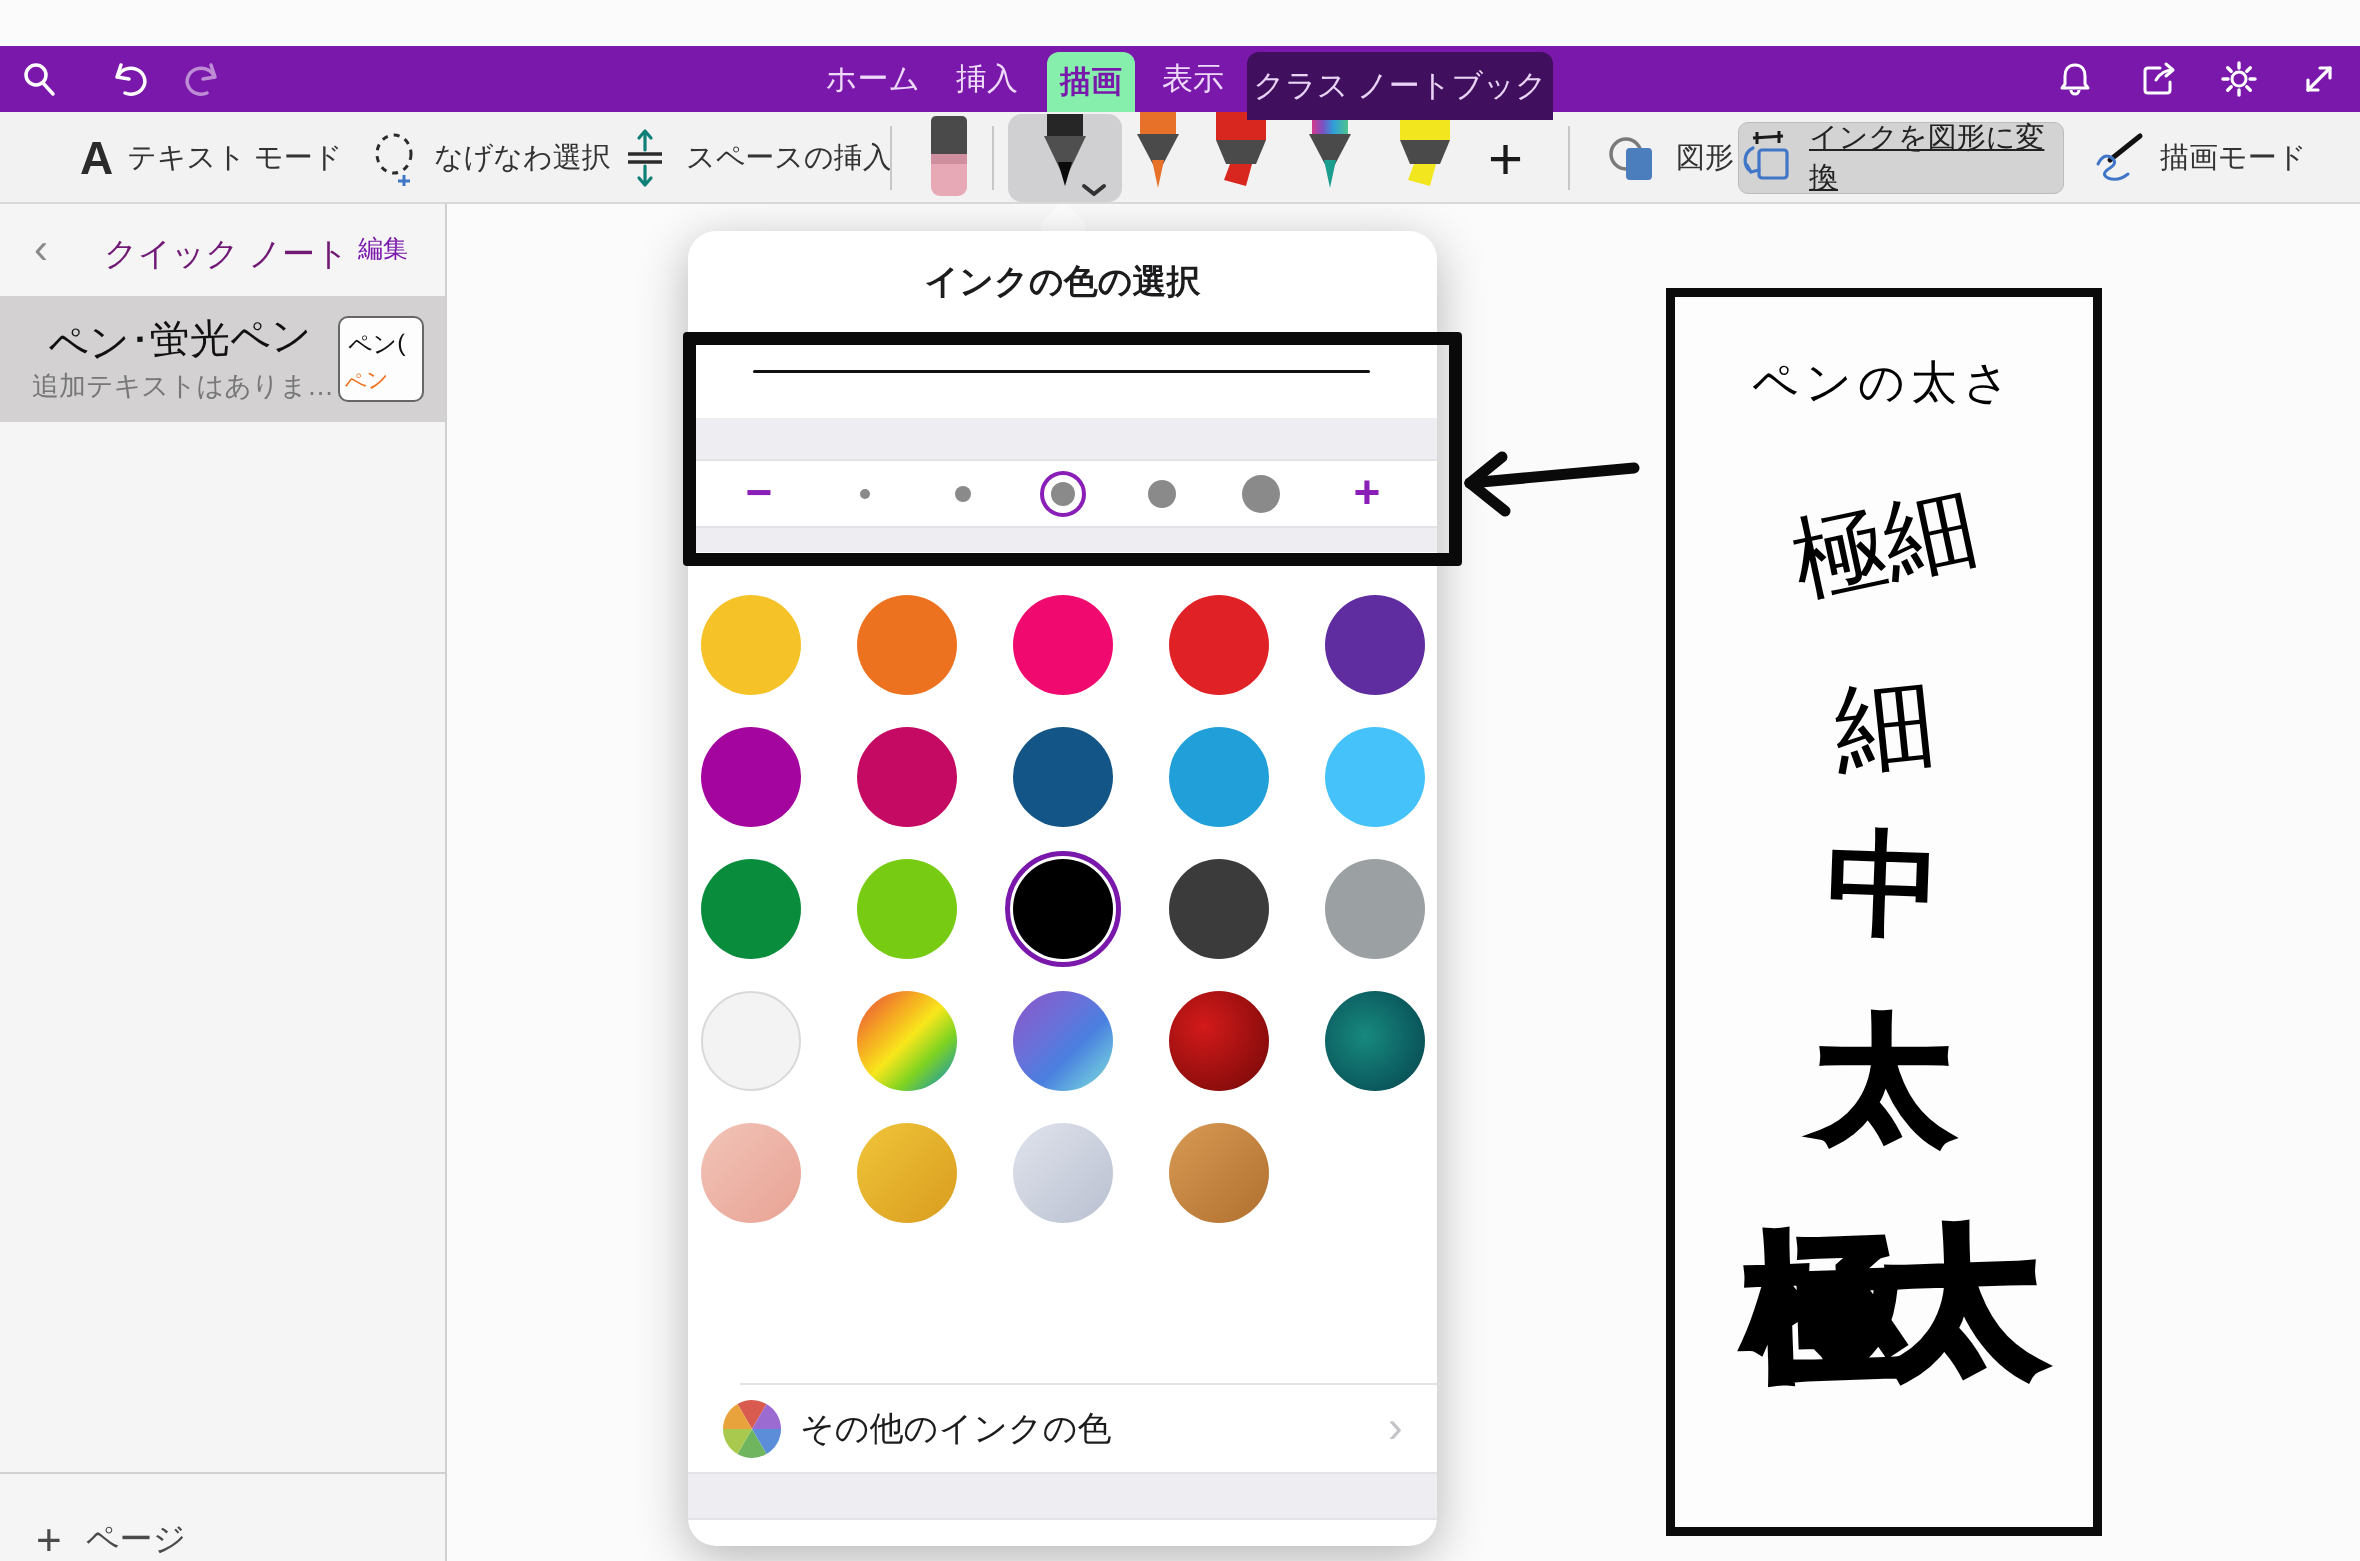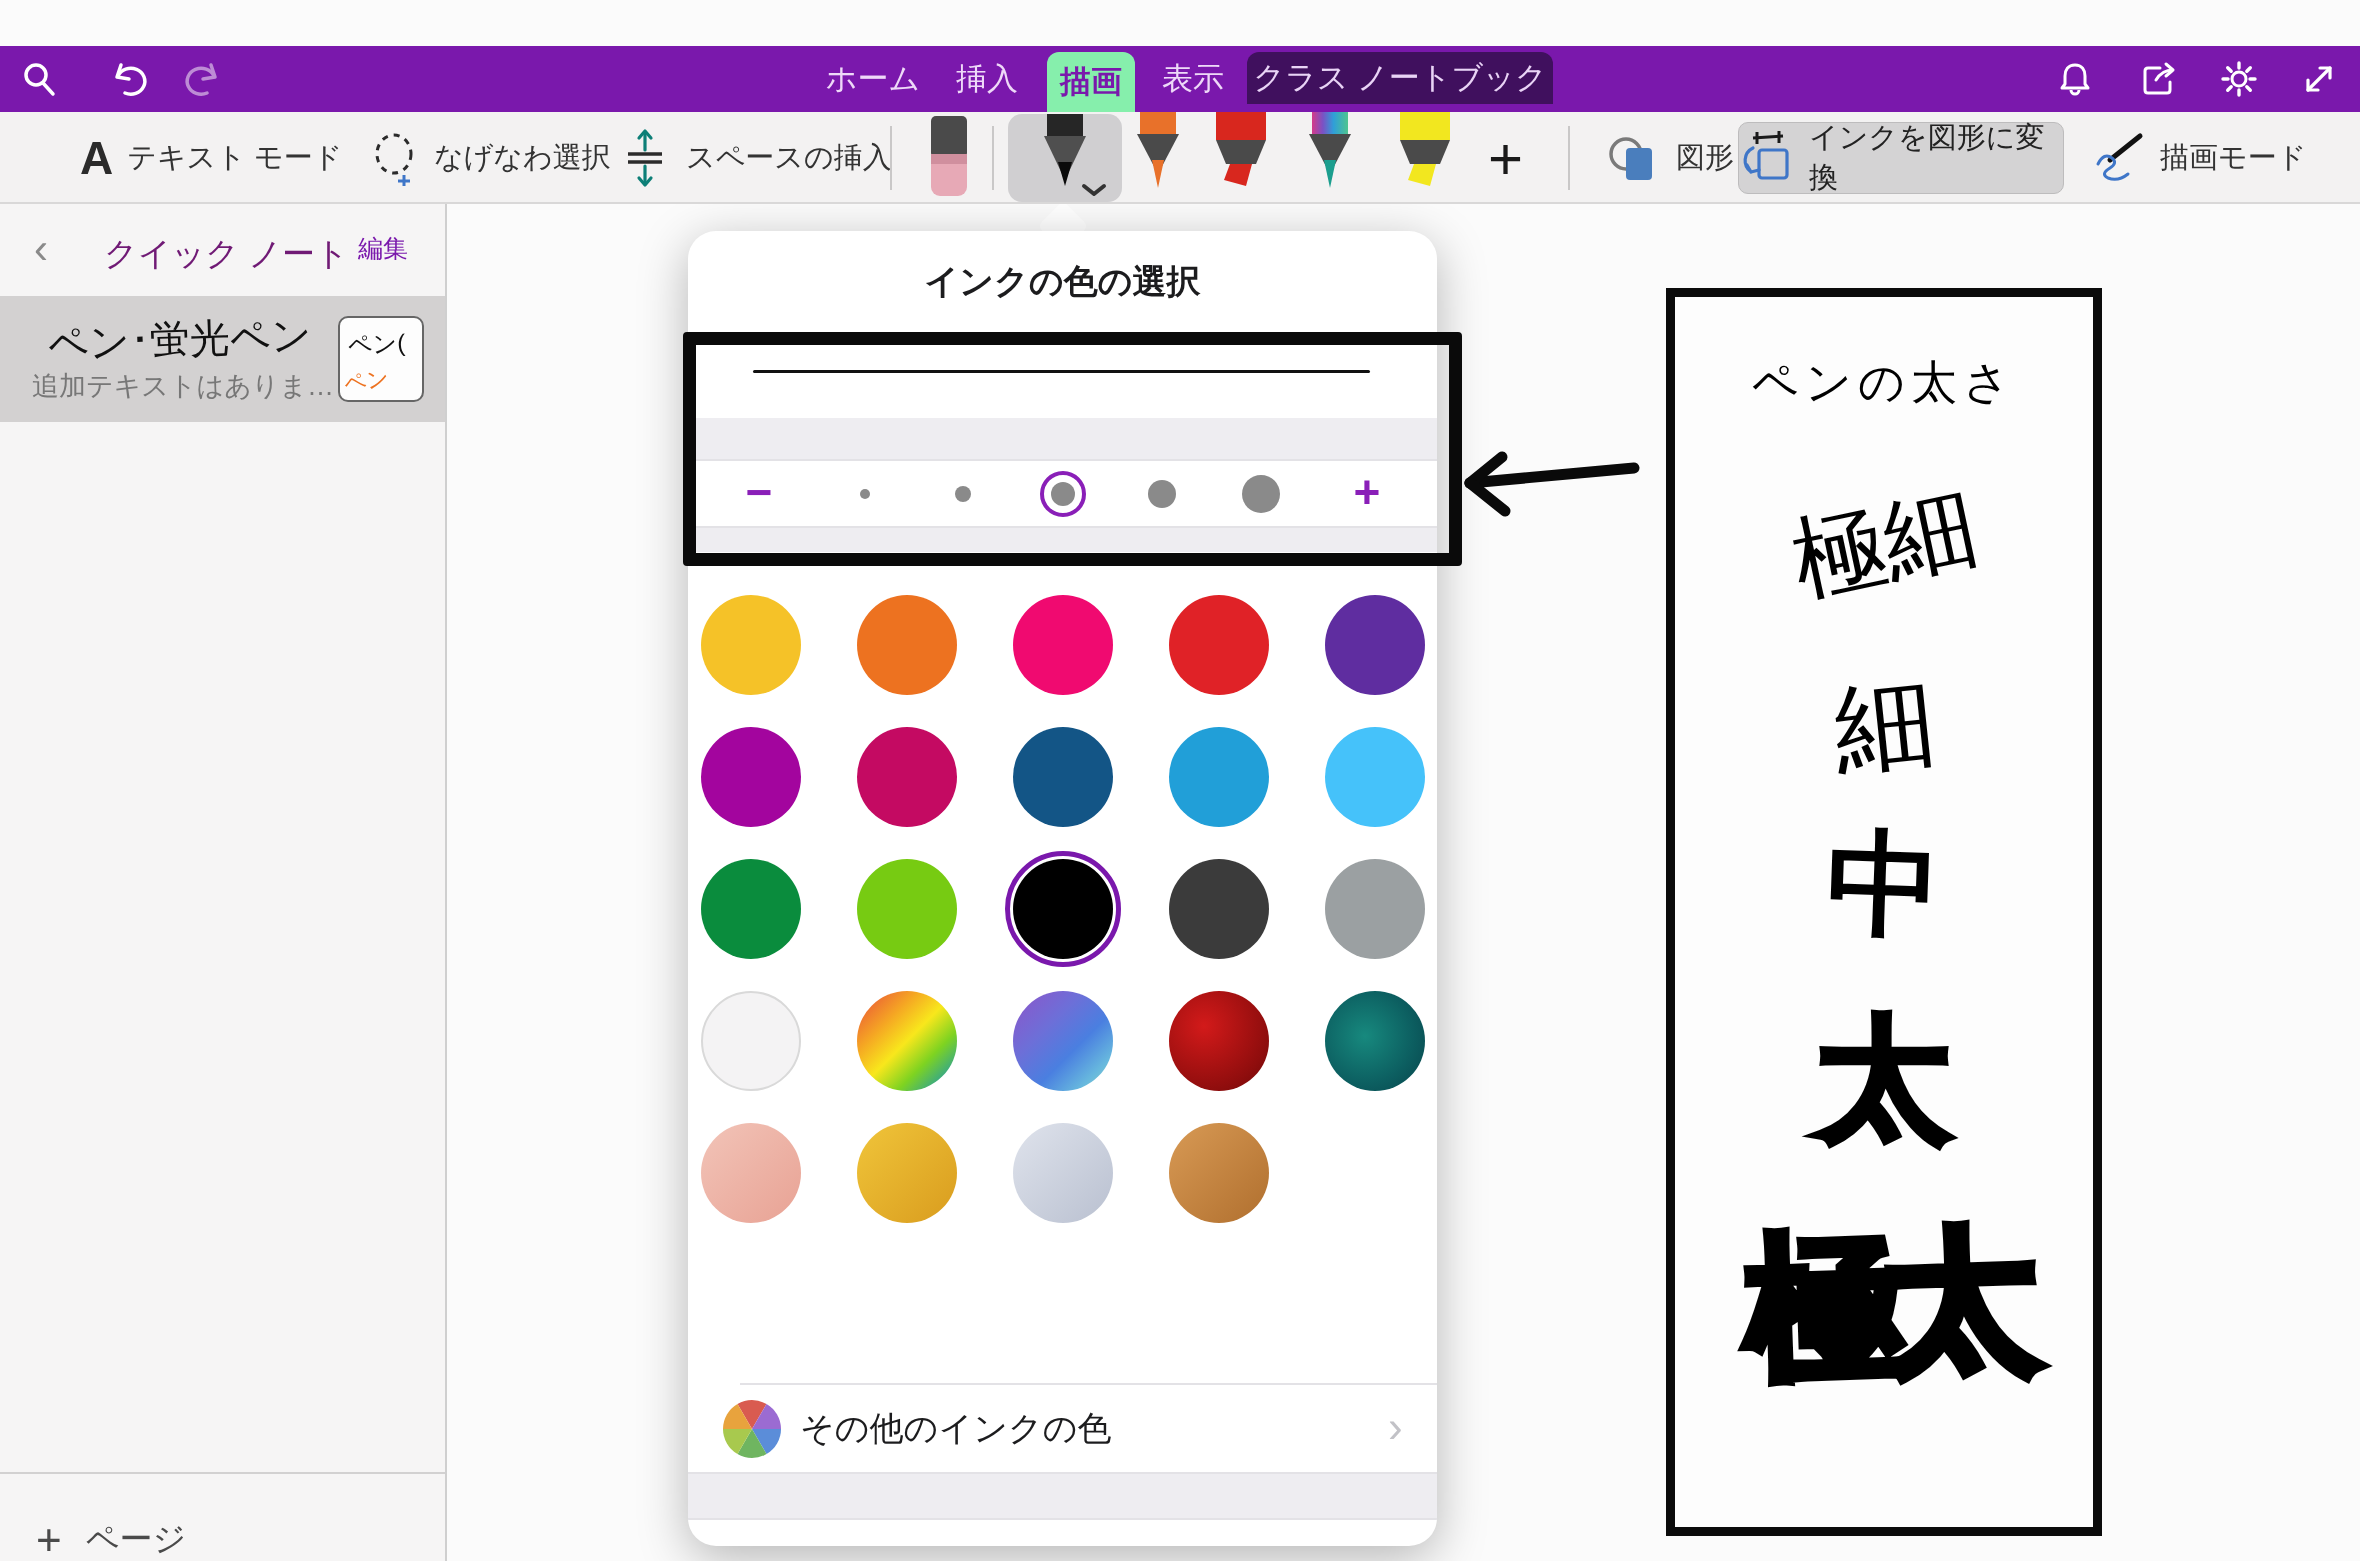--- a/index.html
+++ b/index.html
@@ -7,30 +7,30 @@
     font-family:"Liberation Sans","DejaVu Sans",sans-serif; }
   .abs { position:absolute; }
   #app { position:relative; width:2360px; height:1561px;margin-top:46px; }
 
   
   #topbar { left:0; top:0; width:2360px; height:66px; background:#7a18ac; z-index:40; }
   .tb-icon { position:absolute; top:0; height:66px; display:flex; align-items:center; justify-content:center; width:70px; cursor:pointer; }
   .tab { position:absolute; top:0; height:66px; display:flex; align-items:center; justify-content:center;
          color:#eed9f8; font-size:31px; cursor:pointer; white-space:nowrap; }
   .tab.sel { background:#86efac; color:#7a18ac; border-radius:12px 12px 0 0; font-weight:bold; top:6px; height:60px; }
-  .tab.dark { background:#40105e; border-radius:12px 12px 0 0; top:6px; height:52px; color:#e9d4f6; }
+  .tab.dark { background:#40105e; border-radius:12px 12px 0 0; top:6px; height:68px; color:#e9d4f6; }
 
   
   #toolbar { left:0; top:66px; width:2360px; height:92px; background:#f3f2f2; border-bottom:2px solid #d9d8d8; z-index:30; }
   .tool { position:absolute; display:flex; align-items:center; gap:14px; height:92px; top:0; cursor:pointer; color:#333; font-size:29px; white-space:nowrap; }
   .vsep { position:absolute; top:14px; width:2px; height:64px; background:#c9c8c8; }
   .penbtn { position:absolute; cursor:pointer; }
   #selpen { left:1008px; top:2px; width:114px; height:88px; background:#d0cfd1; border-radius:14px; }
   .ink2shape-btn { position:absolute; left:1738px; top:10px; width:326px; height:72px; background:#d4d3d4;
-      border:1px solid #bdbcbd; border-radius:10px; display:flex; align-items:center; justify-content:center; gap:14px; cursor:pointer; font-size:29px; color:#222; }
+      border:1px solid #bdbcbd; border-radius:10px; display:flex; align-items:center; justify-content:center; gap:14px; cursor:pointer; font-size:29px; color:#222;text-decoration:underline; }
 
   
   #sidebar { left:0; top:158px; width:447px; height:1403px; background:#f6f5f5; border-right:2px solid #cfcfcf; z-index:10; }
   #sb-head { position:absolute; left:0; top:0; width:100%; height:92px; }
   #sb-item { position:absolute; left:0; top:92px; width:445px; height:126px; background:#d3d1d1; cursor:pointer; }
   .hand { transform:rotate(-2deg); }
   #sb-bottom { position:absolute; left:0; top:1268px; width:100%; border-top:2px solid #d2d1d1; height:133px; display:flex; align-items:center; gap:24px; padding-left:36px; cursor:pointer; color:#4a4a4a; }
 
   
   #popup-arrow { left:1045px; top:162px; width:36px; height:36px; background:#fff; transform:rotate(45deg); border-radius:6px; z-index:19; }

